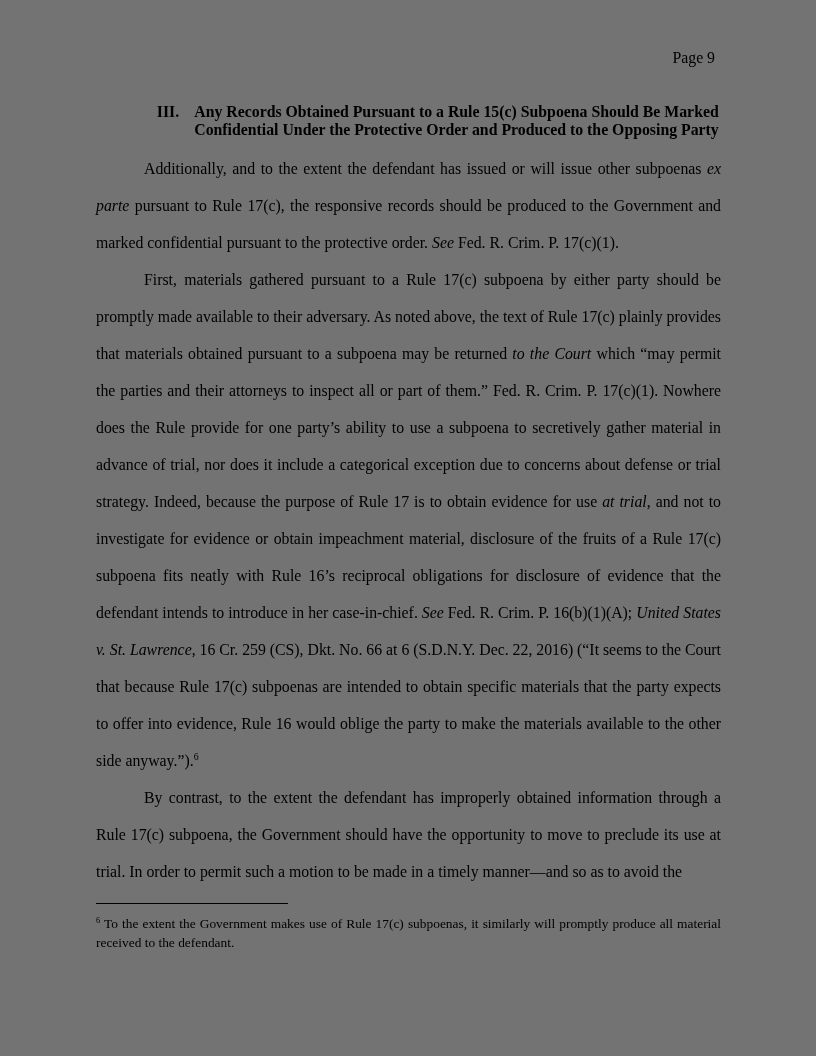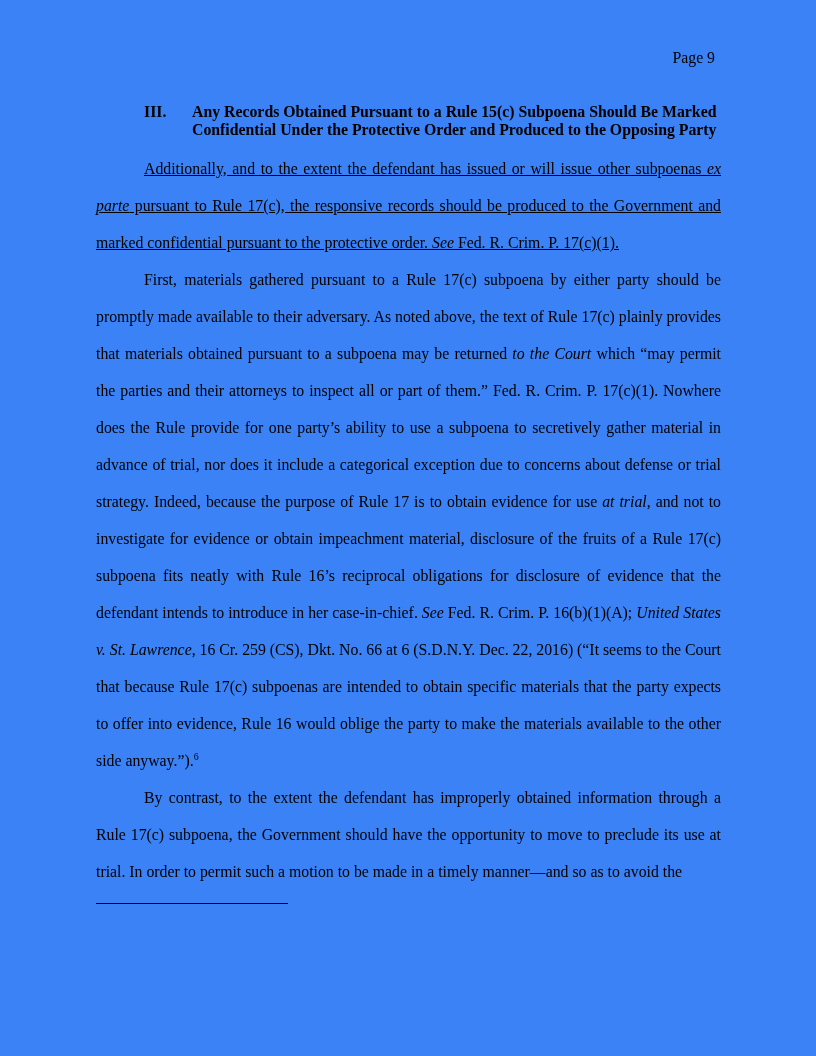--- a/index.html
+++ b/index.html
@@ -4,21 +4,21 @@
 <style>
   html, body {
     margin: 0;
     padding: 0;
     background: #ffffff;
   }
   .page {
     position: relative;
     width: 816px;
     height: 1056px;
-    background: #3b82f6;
+    background: #737373;
     color: #000000;
     font-family: "Liberation Serif", "DejaVu Serif", serif;
     overflow: hidden;
     margin: 0 auto;
   }
   .page-number {
     position: absolute;
     top: 49px;
     right: 101px;
     font-size: 15.8px;
@@ -29,37 +29,37 @@
     top: 103px;
     left: 96px;
     width: 625px;
   }
   .heading {
     display: flex;
     margin-left: 48px;
     font-weight: bold;
     font-size: 15.8px;
     line-height: 17.5px;
+    text-align: center;
   }
   .heading-num {
     flex: 0 0 48px;
   }
   .heading-text {
     flex: 1;
   }
   .body-para {
     margin: 0;
     font-size: 15.8px;
     line-height: 37px;
     text-align: justify;
     text-indent: 48px;
   }
   .heading + .body-para {
     margin-top: 12px;
-    text-decoration: underline;
   }
   sup {
     font-size: 0.62em;
     line-height: 0;
     vertical-align: super;
   }
   .footnote-sep {
     position: absolute;
     top: 903px;
     left: 96px;
@@ -94,14 +94,15 @@
     <p class="body-para"><span>Additionally, and to the extent the defendant has issued or will issue other subpoenas </span><span style="font-style: italic;">ex parte</span><span> pursuant to Rule 17(c), the responsive records should be produced to the Government and marked confidential pursuant to the protective order.  </span><span style="font-style: italic;">See</span><span> Fed. R. Crim. P. 17(c)(1).</span></p>
 
     <p class="body-para"><span>First, materials gathered pursuant to a Rule 17(c) subpoena by either party should be promptly made available to their adversary.  As noted above, the text of Rule 17(c) plainly provides that materials obtained pursuant to a subpoena may be returned </span><span style="font-style: italic;">to the Court</span><span> which “may permit the parties and their attorneys to inspect all or part of them.” Fed. R. Crim. P. 17(c)(1).  Nowhere does the Rule provide for one party’s ability to use a subpoena to secretively gather material in advance of trial, nor does it include a categorical exception due to concerns about defense or trial strategy.  Indeed, because the purpose of Rule 17 is to obtain evidence for use </span><span style="font-style: italic;">at trial</span><span>, and not to investigate for evidence or obtain impeachment material, disclosure of the fruits of a Rule 17(c) subpoena fits neatly with Rule 16’s reciprocal obligations for disclosure of evidence that the defendant intends to introduce in her case-in-chief.  </span><span style="font-style: italic;">See</span><span> Fed. R. Crim. P. 16(b)(1)(A); </span><span style="font-style: italic;">United States v. St. Lawrence</span><span>, 16 Cr. 259 (CS), Dkt. No. 66 at 6 (S.D.N.Y. Dec. 22, 2016) (“It seems to the Court that because Rule 17(c) subpoenas are intended to obtain specific materials that the party expects to offer into evidence, Rule 16 would oblige the party to make the materials available to the other side anyway.”).</span><sup>6</sup></p>
 
     <p class="body-para"><span>By contrast, to the extent the defendant has improperly obtained information through a Rule 17(c) subpoena, the Government should have the opportunity to move to preclude its use at trial.  In order to permit such a motion to be made in a timely manner—and so as to avoid the</span></p>
 
   </div>
 
   <div class="footnote-sep"></div>
 
+  <div class="footnote-text"><sup>6</sup><span> To the extent the Government makes use of Rule 17(c) subpoenas, it similarly will promptly produce all material received to the defendant.</span></div>
 
 </div>
 
 </body></html>

